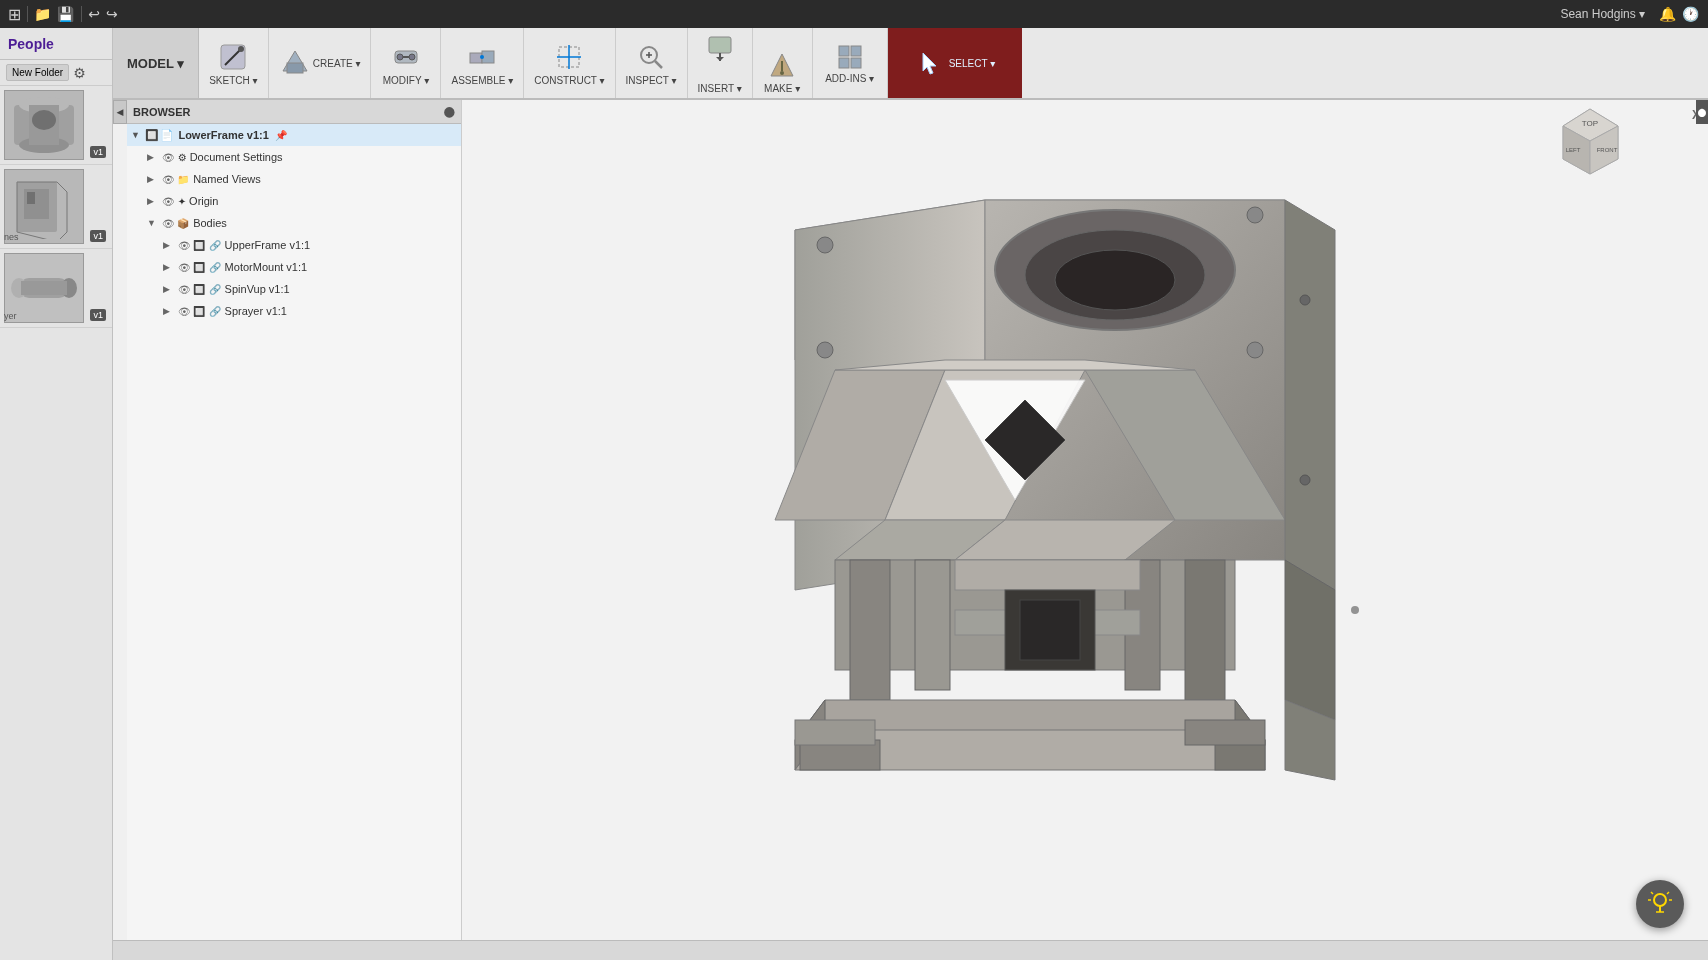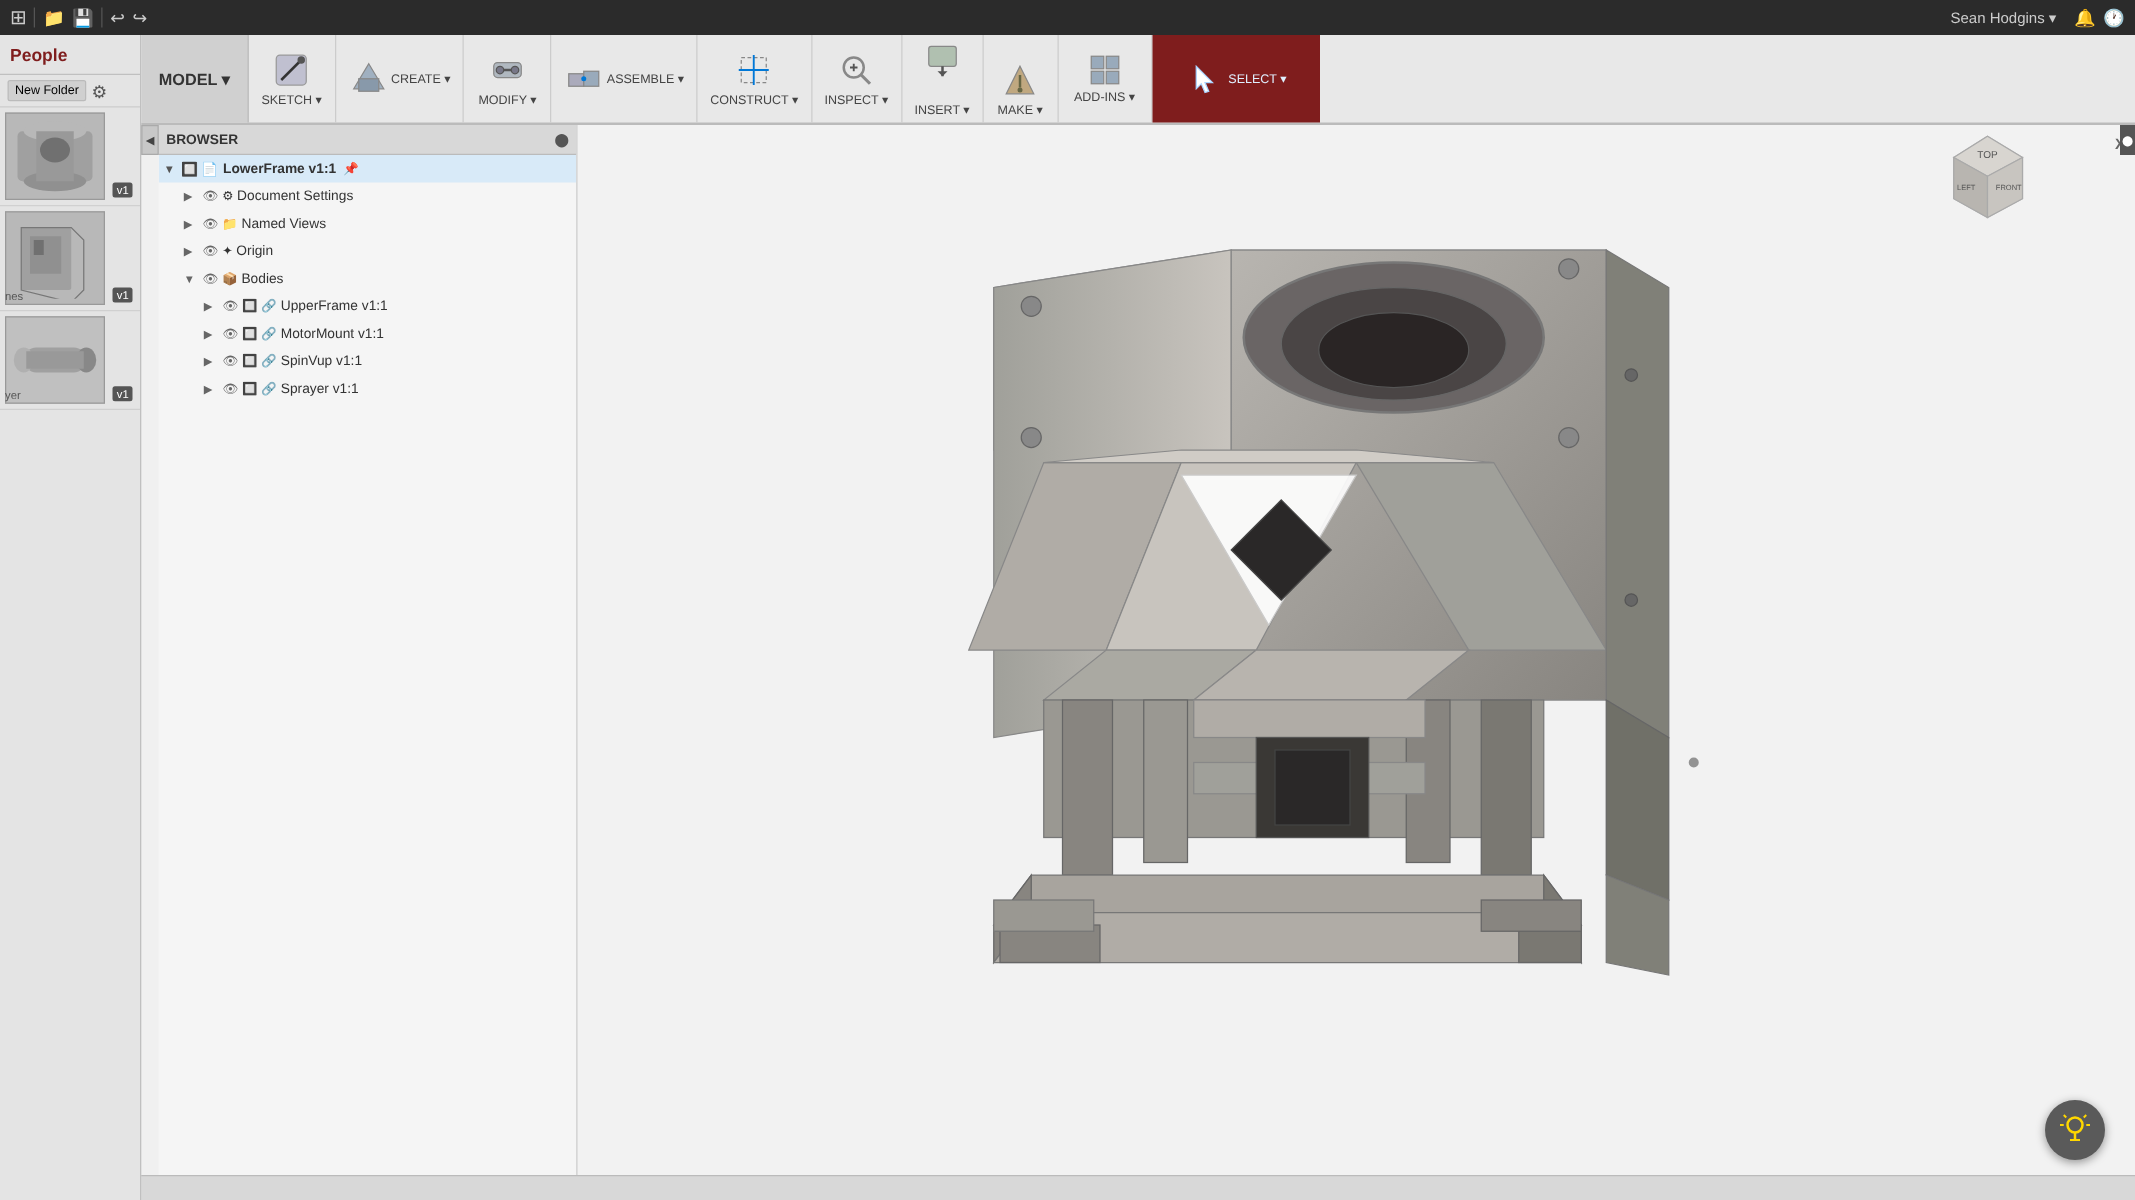--- a/index.html
+++ b/index.html
@@ -43,21 +43,21 @@
   <span style="color:#ccc;font-size:14px;cursor:pointer;">💾</span>
   <span style="width:1px;height:16px;background:#555;"></span>
   <span style="color:#ccc;font-size:14px;cursor:pointer;">↩</span>
   <span style="color:#ccc;font-size:14px;cursor:pointer;">↪</span>
   <span style="margin-left:auto;color:#ccc;font-size:12px;cursor:pointer;">Sean Hodgins ▾</span>
   <span style="color:#ccc;font-size:14px;margin-left:8px;">🔔</span>
   <span style="color:#ccc;font-size:14px;">🕐</span>
 </div>
 
 <div id="left-sidebar" style="position:absolute;top:28px;left:0;width:113px;bottom:0;background:#e4e4e4;border-right:1px solid #c0c0c0;display:flex;flex-direction:column;z-index:50;">
-  <div style="height:32px;padding:8px;font-size:14px;font-weight:bold;color:#7f1d1d;border-bottom:1px solid #c0c0c0;">People</div>
+  <div style="height:32px;padding:8px;font-size:14px;font-weight:bold;color:#4c1d95;border-bottom:1px solid #c0c0c0;">People</div>
   <div style="display:flex;align-items:center;padding:4px 6px;gap:4px;border-bottom:1px solid #ccc;">
     <button style="font-size:10px;background:#d0d0d0;border:1px solid #bbb;padding:2px 5px;cursor:pointer;border-radius:2px;">New Folder</button>
     <span style="font-size:14px;cursor:pointer;color:#555;">⚙</span>
   </div>
 
   <div style="position:relative;padding:4px;border-bottom:1px solid #d0d0d0;cursor:pointer;display:flex;align-items:center;">
     <div style="width:80px;height:70px;background:#b8b8b8;border:1px solid #999;display:flex;align-items:center;justify-content:center;overflow:hidden;">
       <svg width="70" height="60" viewBox="0 0 70 60">
 
         <rect x="5" y="10" width="60" height="40" fill="#a0a0a0" rx="4"></rect>
@@ -131,21 +131,21 @@
       <svg width="28" height="28" viewBox="0 0 28 28">
         <rect x="3" y="8" width="22" height="12" rx="3" fill="#b0b8c0" stroke="#888" stroke-width="1"></rect>
         <line x1="8" y1="14" x2="20" y2="14" stroke="#555" stroke-width="2"></line>
         <circle cx="8" cy="14" r="3" fill="#778" stroke="#555" stroke-width="1"></circle>
         <circle cx="20" cy="14" r="3" fill="#778" stroke="#555" stroke-width="1"></circle>
       </svg>
     </div>
     <span style="font-size:10px;color:#444;">MODIFY ▾</span>
   </div>
 
-  <div style="display:flex;align-items:center;justify-content:center;padding:4px 10px;border-right:1px solid #ccc;min-width:80px;cursor:pointer;gap:2px;">
+  <div style="display:flex;flex-direction:column;align-items:center;justify-content:center;padding:4px 10px;border-right:1px solid #ccc;min-width:80px;cursor:pointer;gap:2px;">
     <div style="width:32px;height:32px;display:flex;align-items:center;justify-content:center;">
       <svg width="28" height="28" viewBox="0 0 28 28">
         <rect x="2" y="10" width="12" height="10" fill="#aab" stroke="#888" stroke-width="1"></rect>
         <rect x="14" y="8" width="12" height="12" fill="#9ab" stroke="#888" stroke-width="1"></rect>
         <line x1="14" y1="14" x2="14" y2="14" stroke="#555" stroke-width="2"></line>
         <circle cx="14" cy="14" r="2" fill="#0078d7"></circle>
       </svg>
     </div>
     <span style="font-size:10px;color:#444;">ASSEMBLE ▾</span>
   </div>

